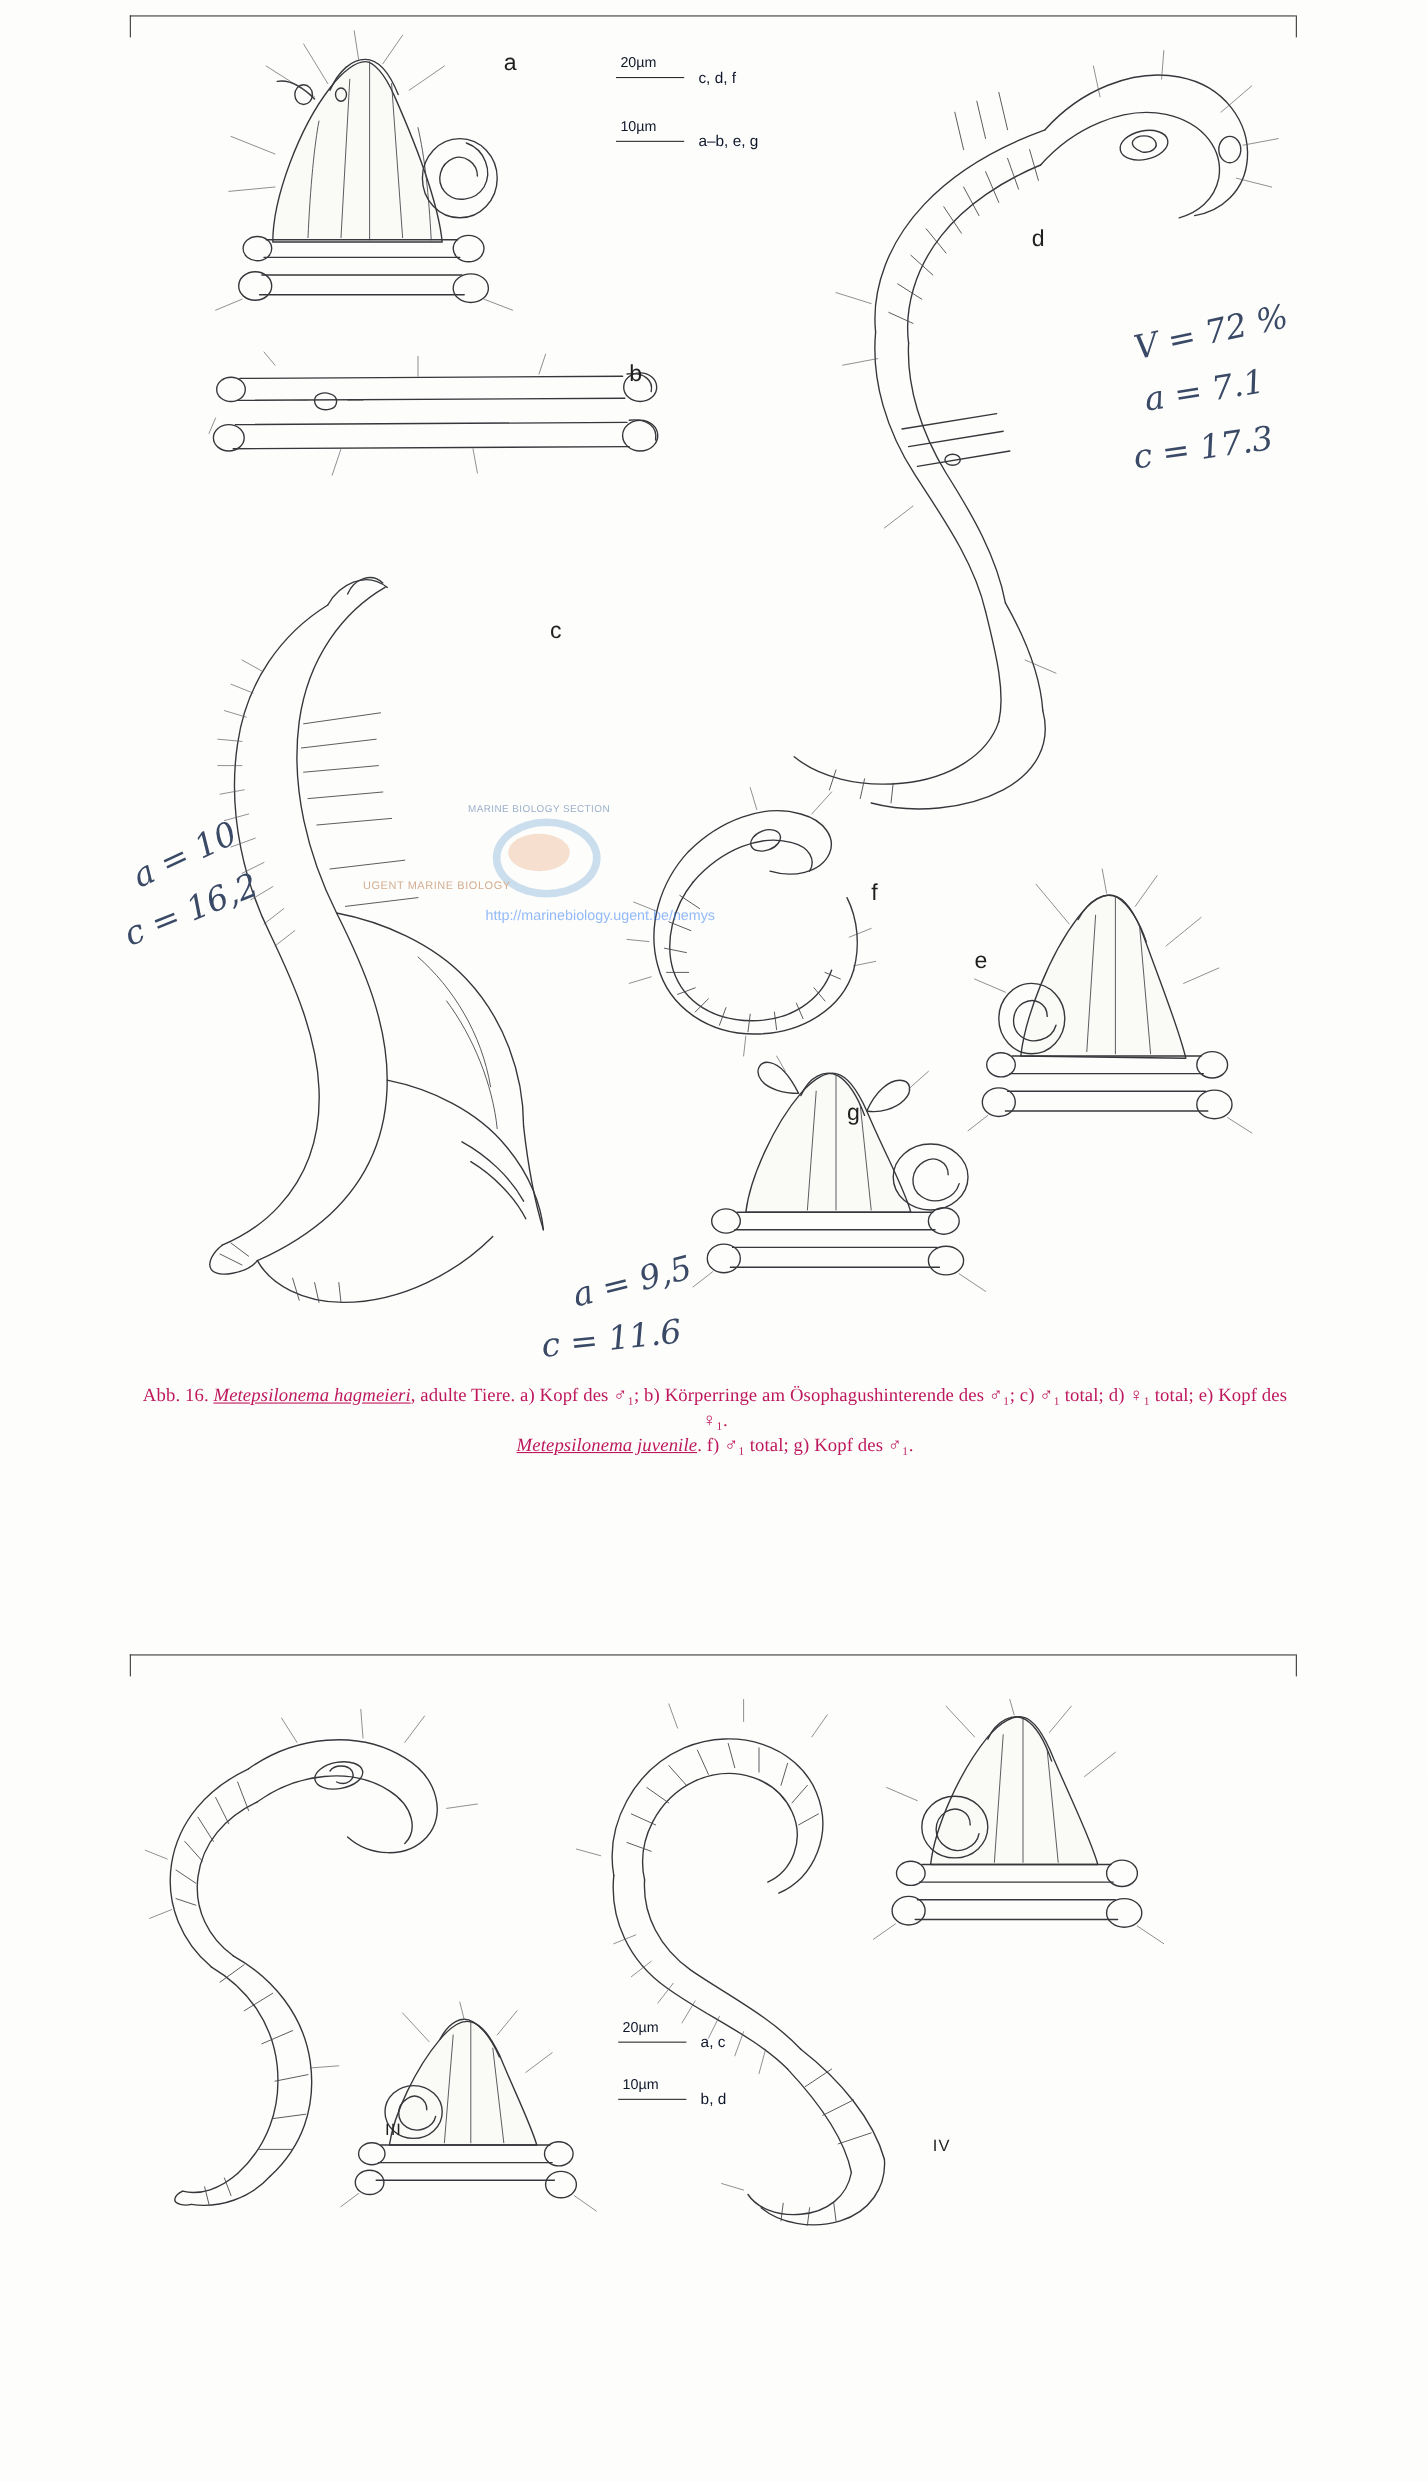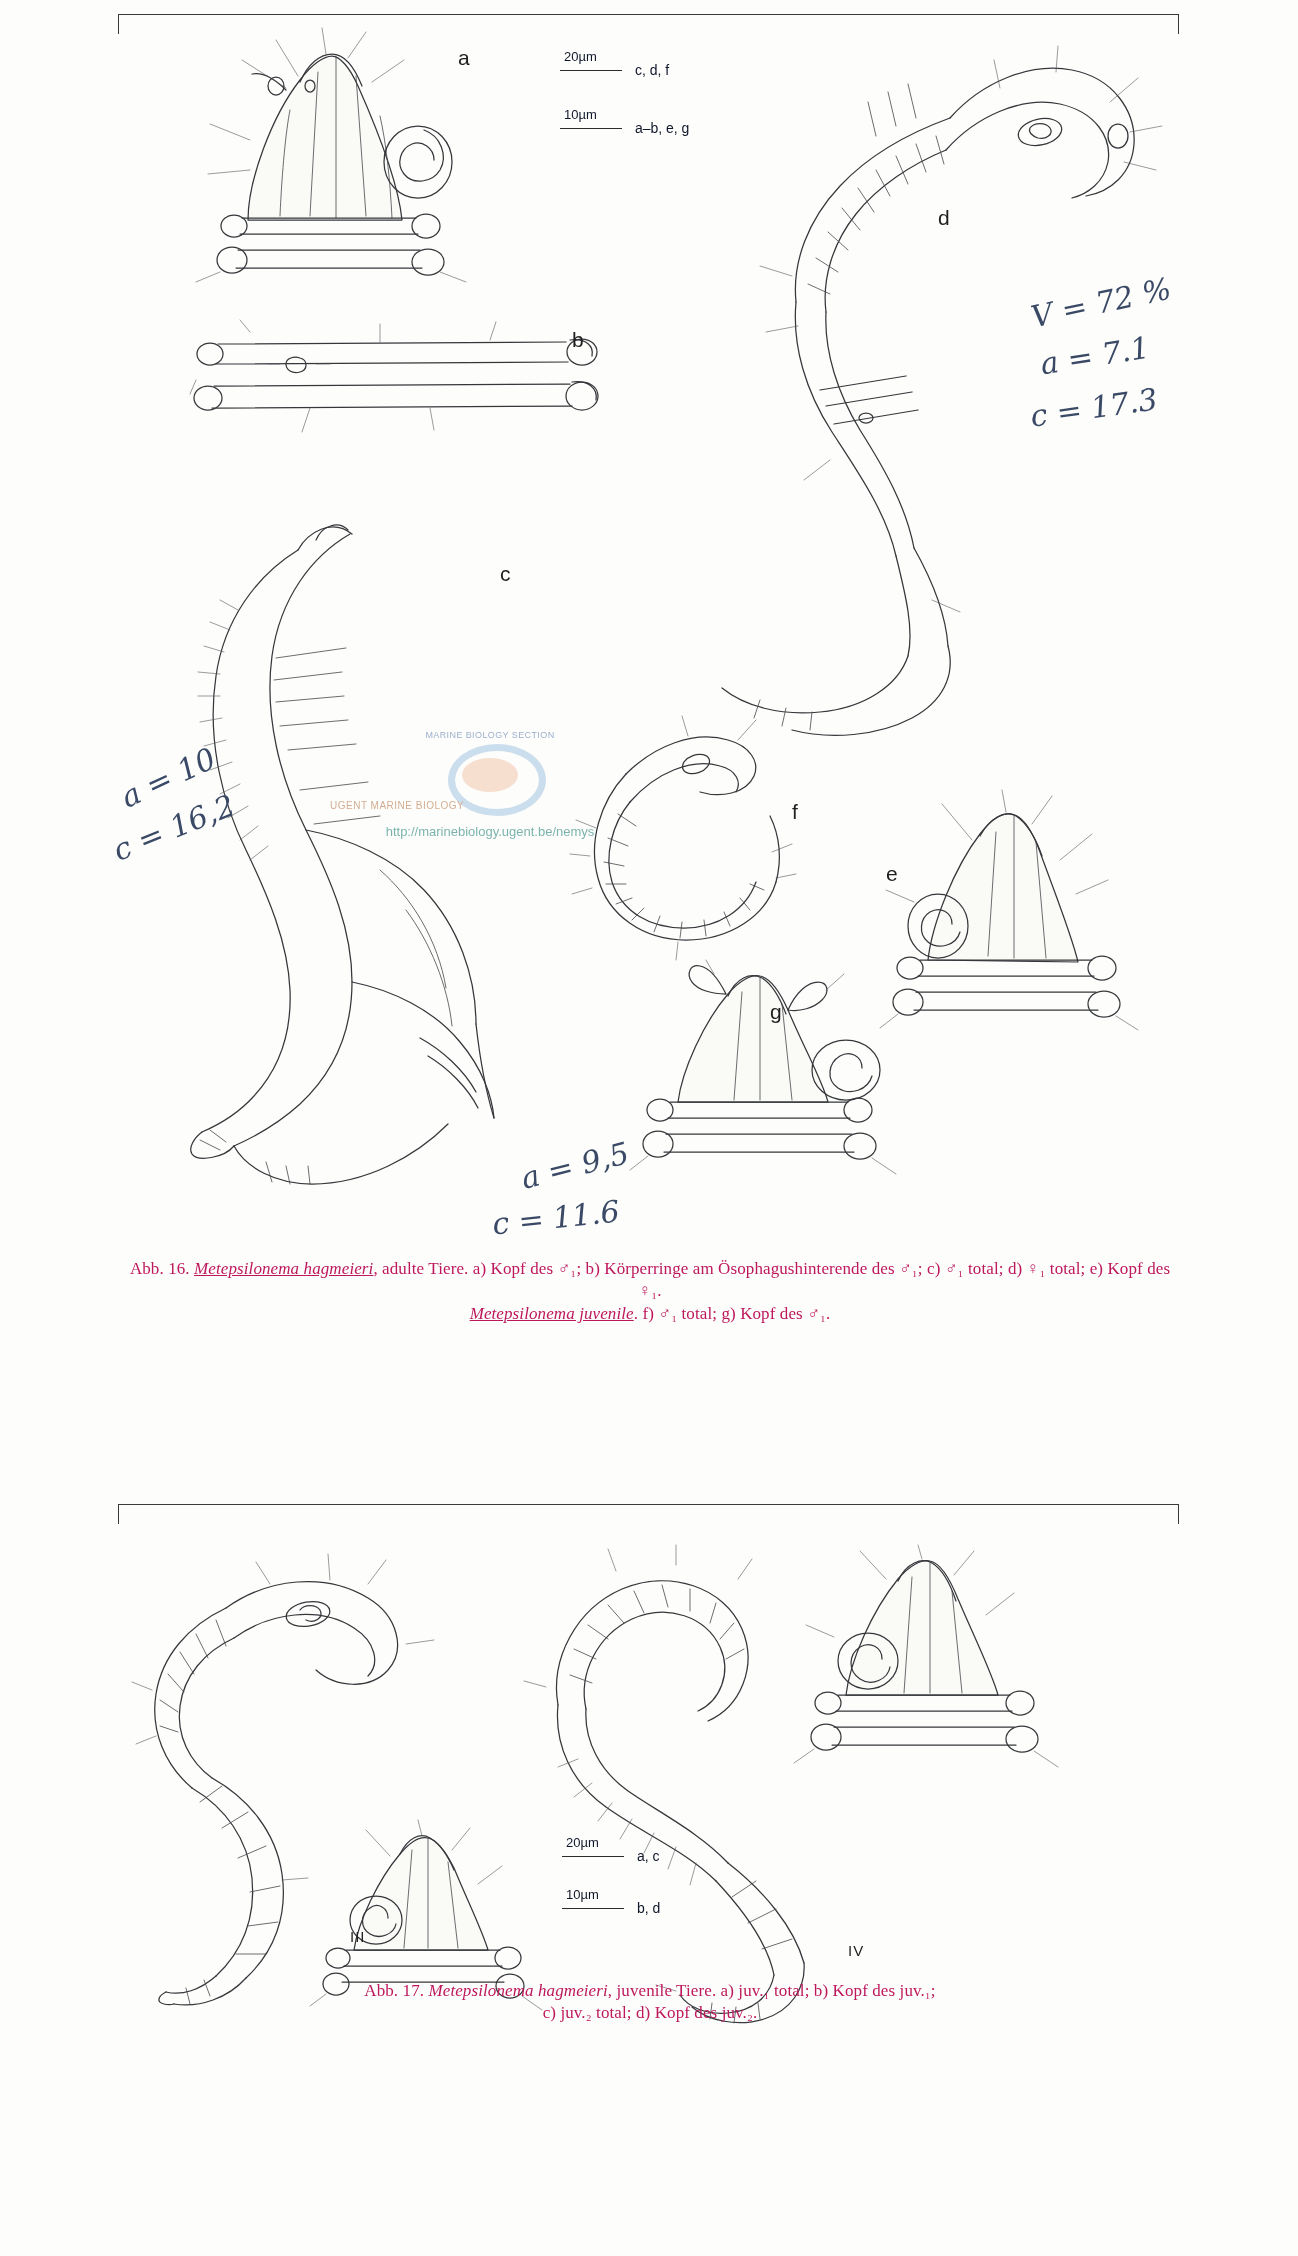--- a/index.html
+++ b/index.html
@@ -118,24 +118,24 @@
     width: 320px;
     height: 130px;
     opacity: 0.55;
     pointer-events: none;
   }
   .wm-url {
     position: absolute;
     left: 0;
     top: 98px;
     width: 320px;
-    text-align: center;
+    text-align: right;
     font-family: "Liberation Sans", sans-serif;
     font-size: 13px;
-    color: #0f766e;
+    color: #3b82f6;
   }
   .wm-top {
     position: absolute;
     left: 0;
     top: 4px;
     width: 320px;
     text-align: center;
     font-family: "Liberation Sans", sans-serif;
     font-size: 9px;
     color: #4a6fa5;
@@ -667,21 +667,16 @@
     </div>
     <div class="scalebar" style="left:562px; top:410px;">
       <span class="lbl">10µm</span>
       <span class="bar"></span>
       <span class="after">b, d</span>
     </div>
 
     <div class="rlabel" style="left:306px; top:438px;">III</div>
     <div class="rlabel" style="left:804px; top:452px;">IV</div>
 
-    <div class="caption" style="left:110px; top:490px; width:1080px;">
-      <span>Abb. 17.</span>
-      <span class="sp2">Metepsilonema hagmeieri</span><span>, juvenile Tiere. a) juv.₁ total; b) Kopf des juv.₁;</span><br>
-      <span>c) juv.₂ total; d) Kopf des juv.₂.</span>
-    </div>
   </div>
 
   <div class="corner-mark" style="left:18px; top:680px;"></div>
 </div>
 
 </body></html>

